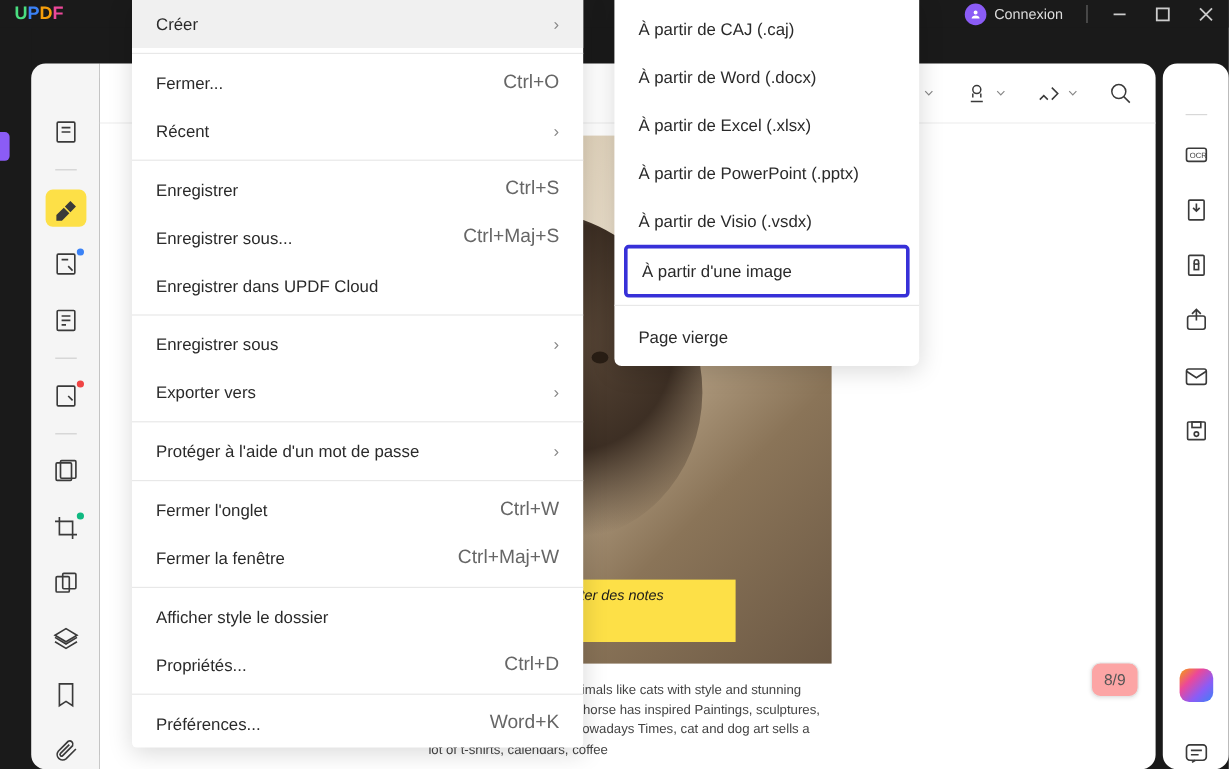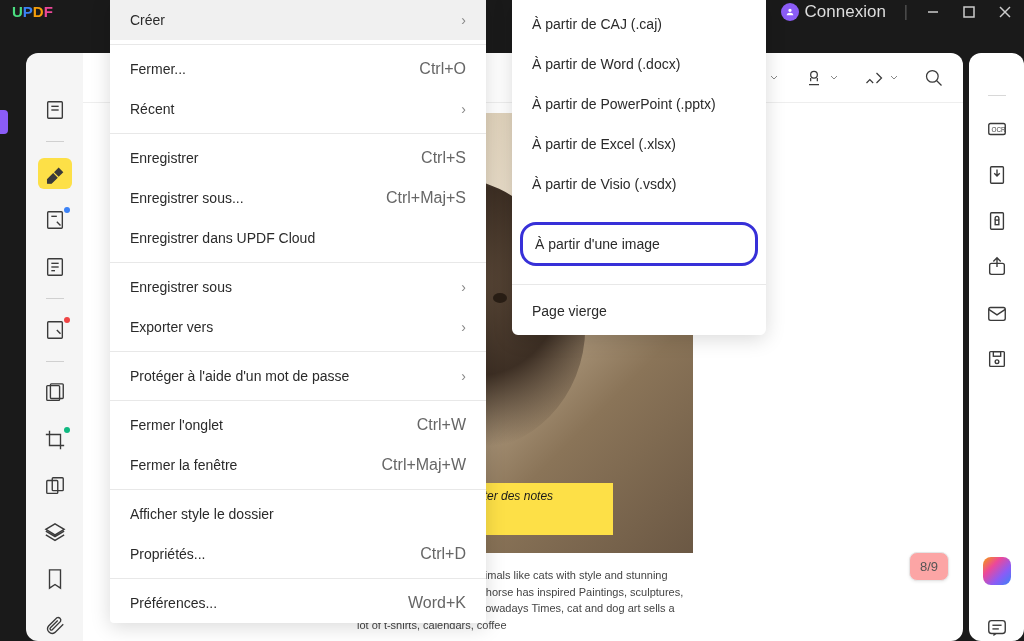--- a/index.html
+++ b/index.html
@@ -6,21 +6,21 @@
 body { width: 1024px; height: 641px; background: #1a1a1a; overflow: hidden; position: relative; }
 
 .titlebar { height: 23px; background: #1a1a1a; display: flex; align-items: center; justify-content: space-between; padding: 0 12px; }
 .logo { color: #fff; font-weight: 700; font-size: 15px; }
 .logo .u { color: #4ade80; }
 .logo .p { color: #3b82f6; }
 .logo .d { color: #f59e0b; }
 .logo .f { color: #ec4899; }
 .titlebar-right { display: flex; align-items: center; gap: 18px; }
 .titlebar-sep { color: #555; }
-.connexion { display: flex; align-items: center; gap: 6px; color: #ddd; font-size: 17px; }
+.connexion { display: flex; align-items: center; gap: 6px; color: #ddd; font-size: 12px; }
 .user-circle { width: 18px; height: 18px; background: #8b5cf6; border-radius: 50%; display: flex; align-items: center; justify-content: center; }
 .user-circle svg { width: 10px; height: 10px; fill: #fff; }
 .win-controls { display: flex; gap: 22px; }
 .win-btn { width: 14px; height: 14px; display: flex; align-items: center; justify-content: center; cursor: pointer; }
 .win-btn svg { stroke: #ccc; stroke-width: 1.5; fill: none; }
 
 .app-body { position: absolute; top: 23px; left: 0; right: 0; bottom: 0; display: flex; }
 
 .left-rail { width: 26px; background: #1a1a1a; }
 .left-sidebar { width: 57px; background: #f5f5f5; border-radius: 12px 0 0 12px; padding-top: 42px; display: flex; flex-direction: column; align-items: center; gap: 16px; margin-top: 30px; }
@@ -62,21 +62,21 @@
 
 .menu { position: absolute; top: 0; left: 110px; width: 376px; background: #fff; box-shadow: 0 4px 20px rgba(0,0,0,0.15); z-index: 100; border-radius: 0 0 4px 4px; }
 .menu-item { display: flex; align-items: center; justify-content: space-between; padding: 0 20px; height: 40px; cursor: pointer; font-size: 14px; color: #2a2a2a; }
 .menu-item.active { background: #f0f0f0; gap: 15px; }
 .menu-sep { height: 1px; background: #e8e8e8; margin: 4px 0; }
 .menu-arrow { color: #888; }
 .menu-shortcut { color: #666; font-size: 16px; }
 
 .submenu { position: absolute; top: 0; left: 512px; width: 254px; background: #fff; box-shadow: 0 4px 20px rgba(0,0,0,0.15); z-index: 101; border-radius: 0 0 6px 6px; padding: 4px 0; }
 .submenu-item { padding: 0 20px; height: 40px; display: flex; align-items: center; font-size: 14px; color: #2a2a2a; cursor: pointer; }
-.submenu-item.highlighted { border: 3px solid #3730d8; border-radius: 16px; margin: 18px 8px; padding: 0 12px; height: 44px; }
+.submenu-item.highlighted { border: 3px solid #3730d8; border-radius: 4px; margin: 0 8px; padding: 0 12px; height: 44px; }
 .submenu-sep { height: 1px; background: #e8e8e8; margin: 6px 0; }
 
 .tab-purple { position: absolute; top: 110px; left: 0; width: 8px; height: 24px; background: #8b5cf6; border-radius: 0 4px 4px 0; }
 </style>
 </head>
 <body>
 
 <div class="titlebar">
   <div class="logo"><span class="u">U</span><span class="p">P</span><span class="d">D</span><span class="f">F</span></div>
   <div class="titlebar-right">
@@ -364,24 +364,24 @@
 </div>
 
 <div class="submenu">
   <div class="submenu-item">
       <span>À partir de CAJ (.caj)</span>
     </div>
   <div class="submenu-item">
       <span>À partir de Word (.docx)</span>
     </div>
   <div class="submenu-item">
+      <span>À partir de Excel (.xlsx)</span>
+    </div>
+  <div class="submenu-item">
       <span>À partir de PowerPoint (.pptx)</span>
-    </div>
-  <div class="submenu-item">
-      <span>À partir de Excel (.xlsx)</span>
     </div>
   <div class="submenu-item">
       <span>À partir de Visio (.vsdx)</span>
     </div>
   <div class="submenu-item highlighted">
       <span>À partir d'une image</span>
     </div>
   <div class="submenu-sep"></div>
   <div class="submenu-item">
       <span>Page vierge</span>

